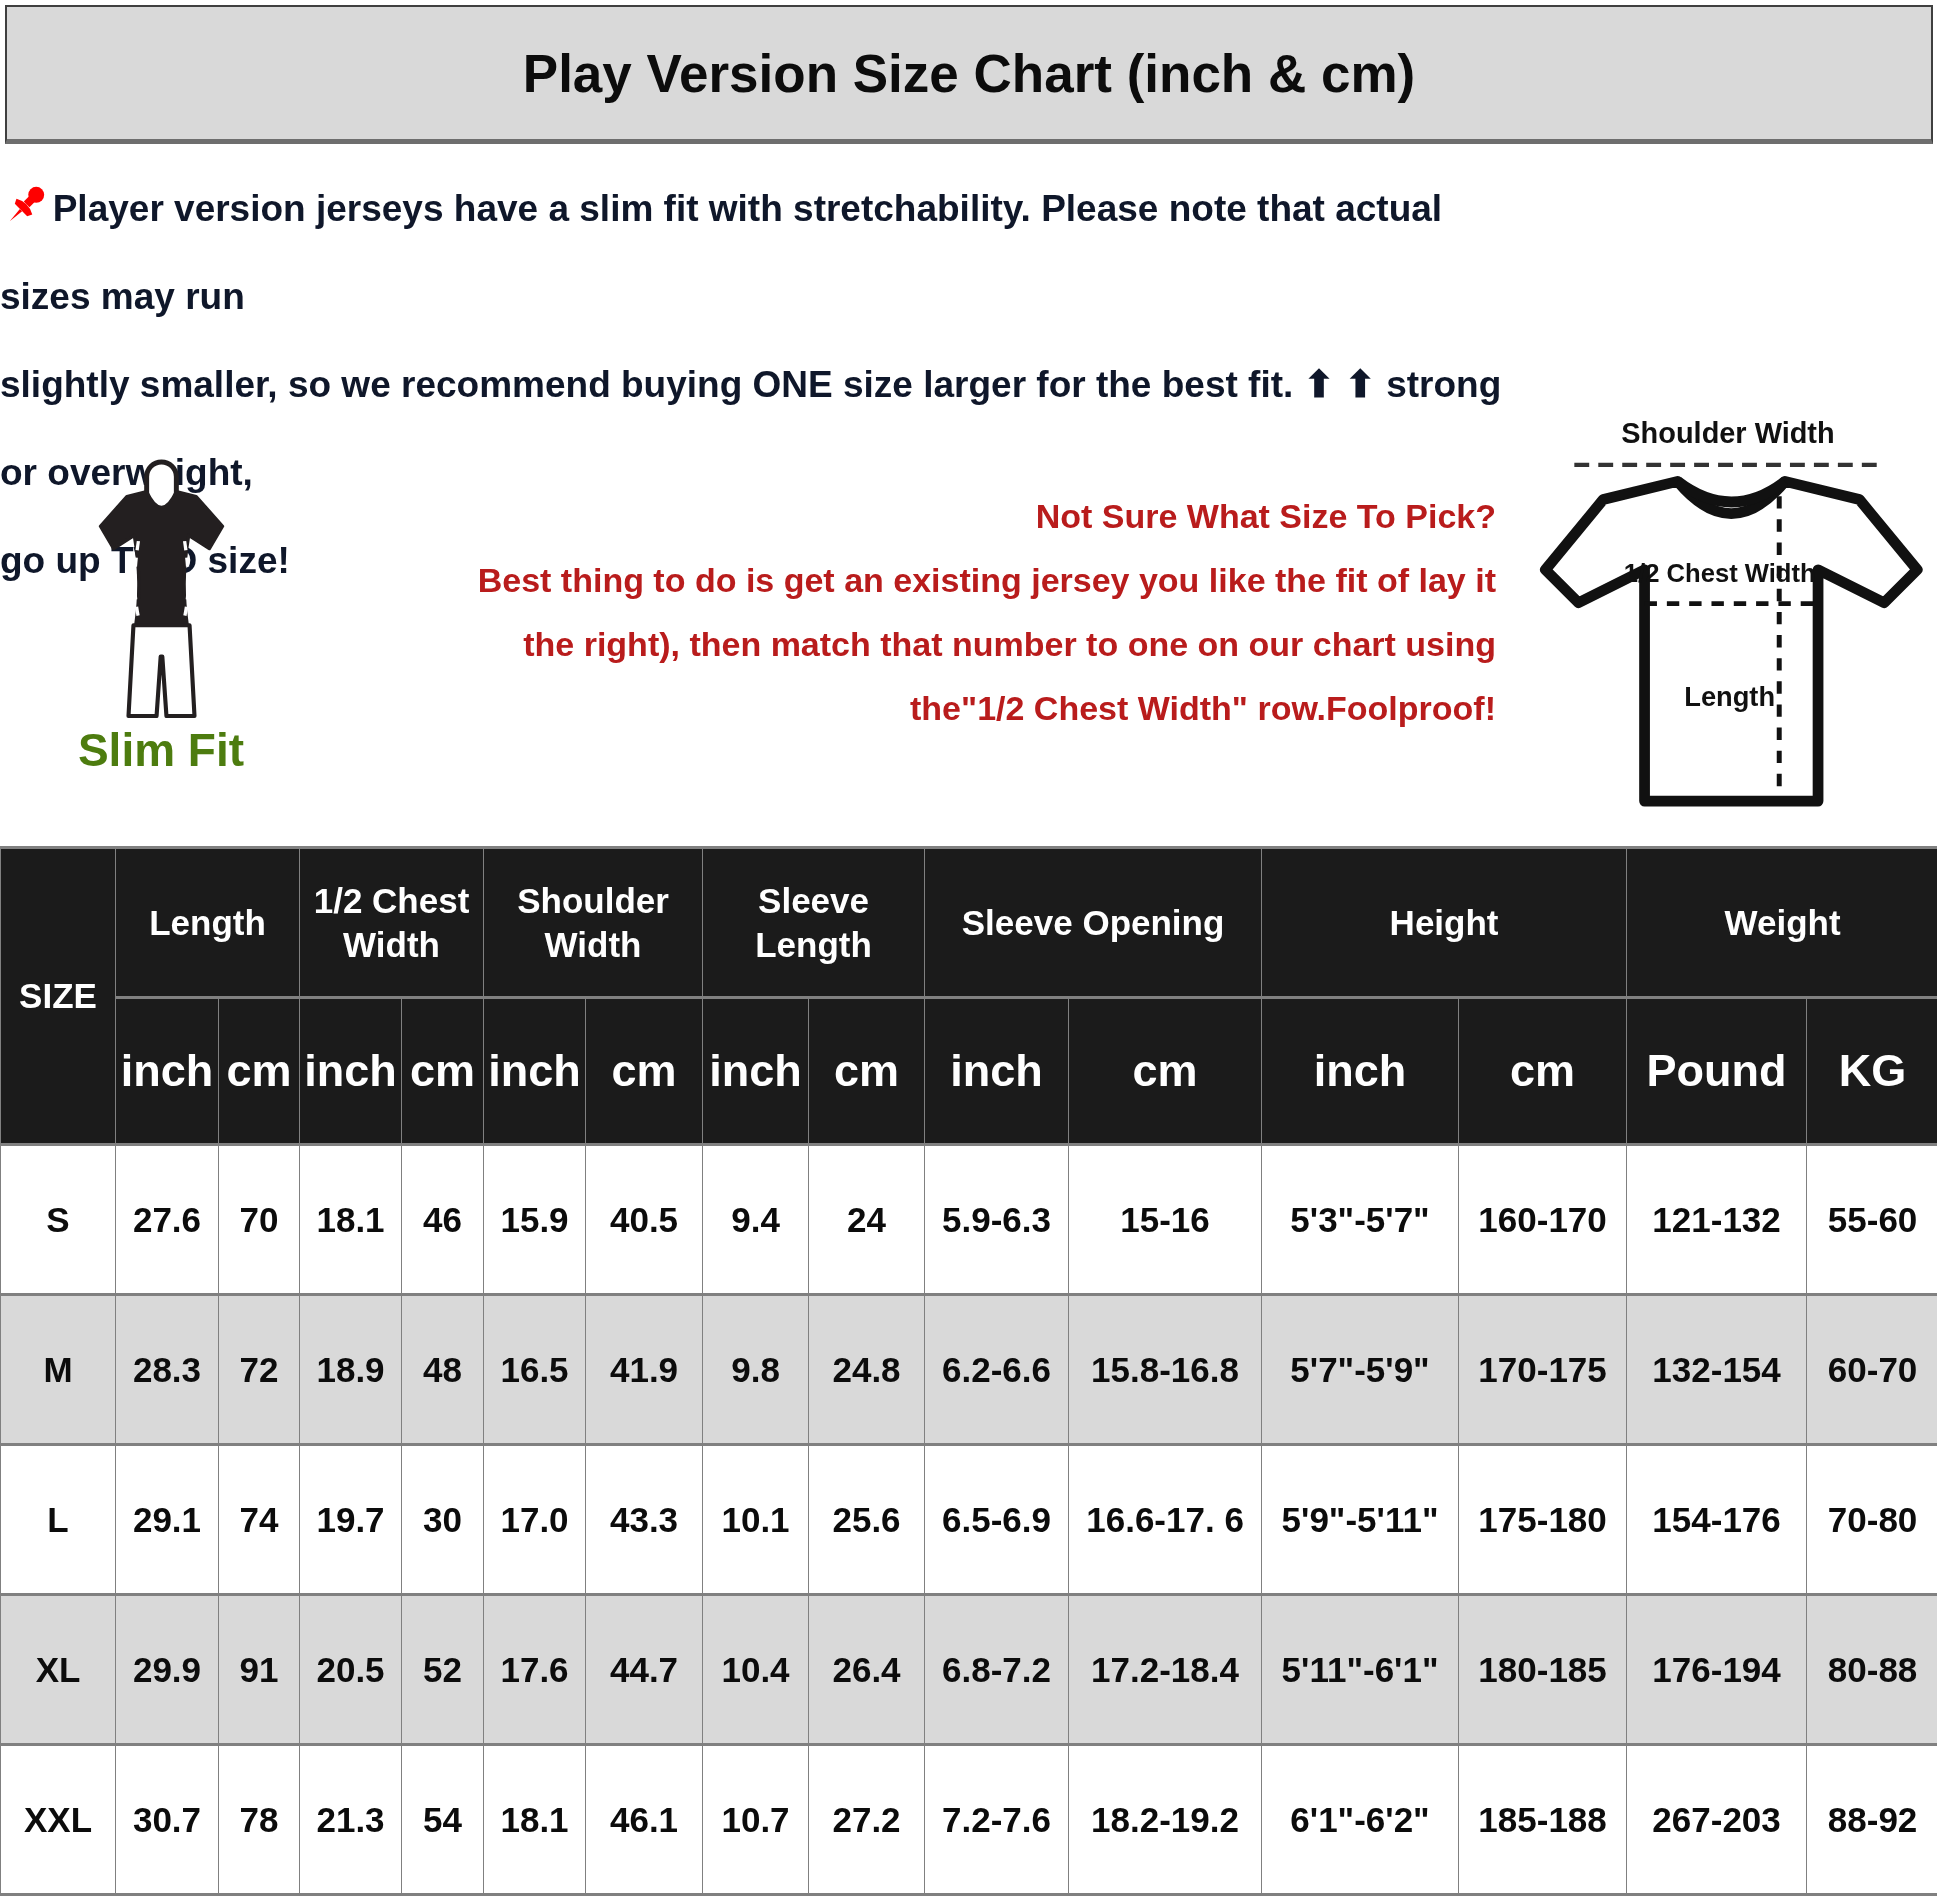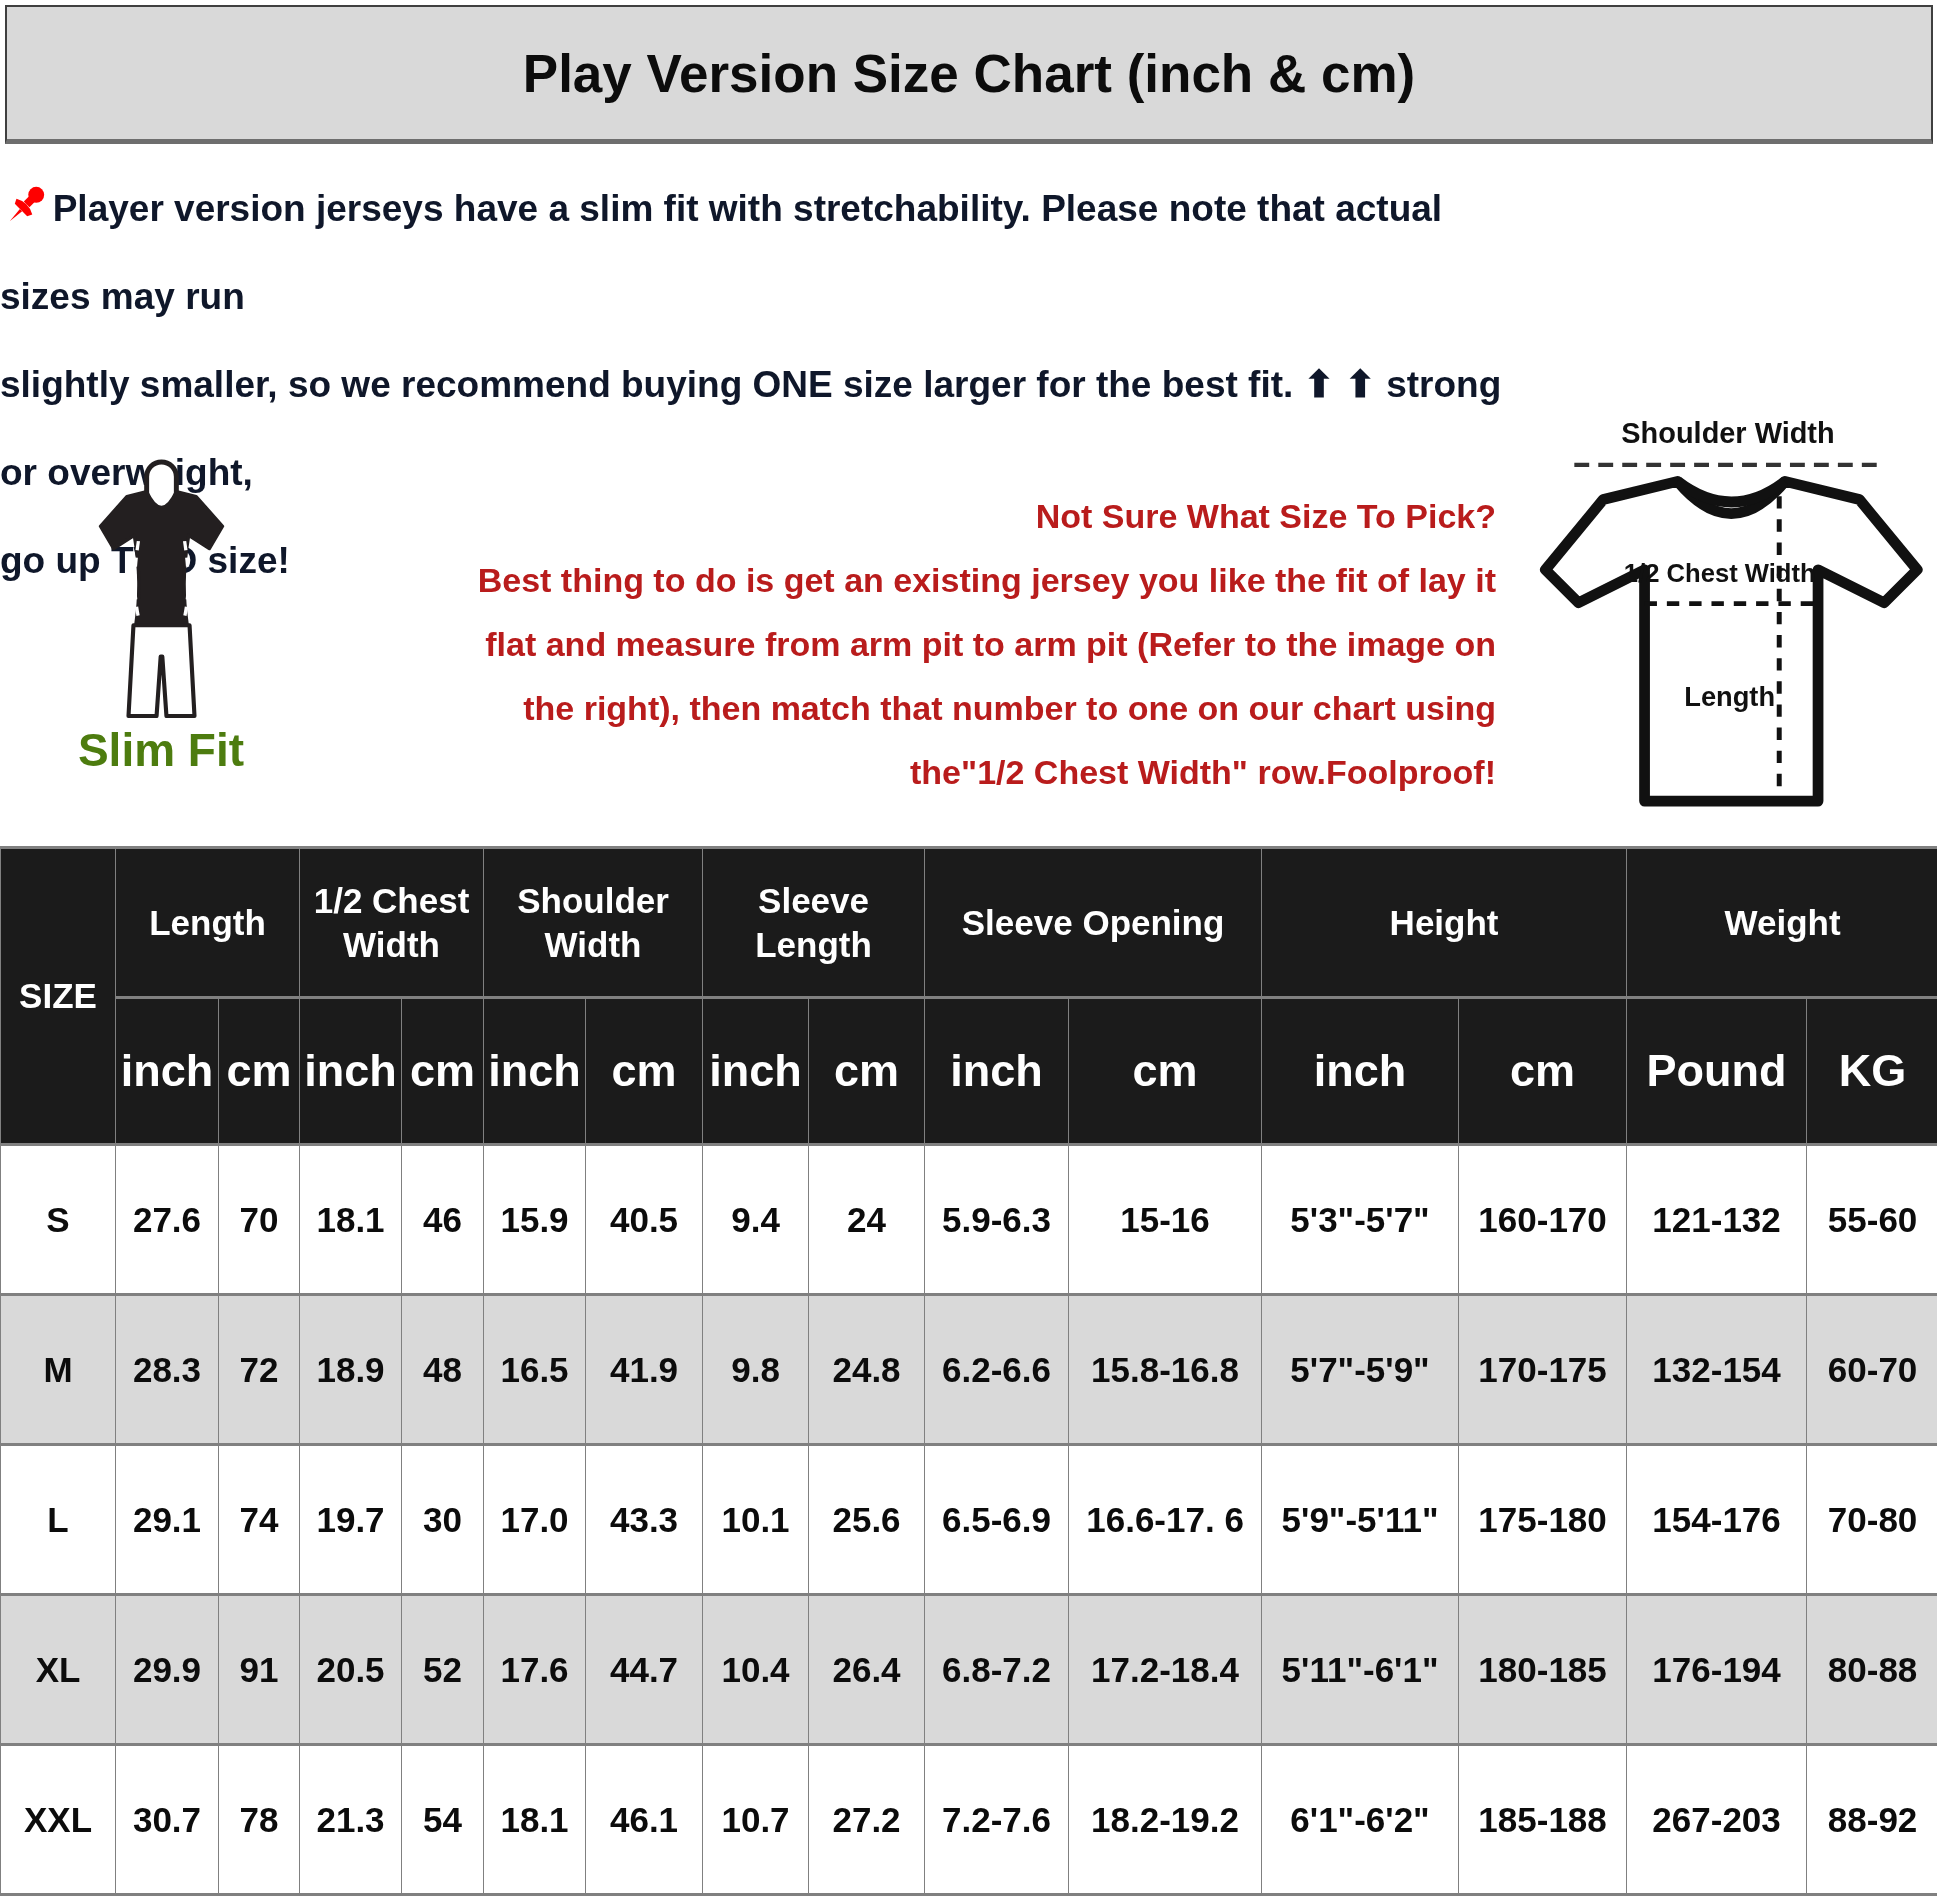--- a/index.html
+++ b/index.html
@@ -82,21 +82,20 @@
 
         <path d="M66,212 L60,322 L94,322 L99,250 L101,250 L106,322 L140,322 L134,212 Z" fill="#ffffff" stroke="#231f20" stroke-width="5" stroke-linejoin="round"></path>
       </svg>
     </span>
     <div class="slim-label">Slim Fit</div>
   </div>
 
   <div class="size-help">
     <div>Not Sure What Size To Pick?</div>
     <div>Best thing to do is get an existing jersey you like the fit of lay it</div>
-    <div>flat and measure from arm pit to arm pit (Refer to the image on</div>
     <div>the right), then match that number to one on our chart using</div>
     <div>the"1/2 Chest Width" row.Foolproof!</div>
   </div>
 
   <div class="tee-diagram">
     <svg viewBox="0 0 496 512" width="410" height="423">
       <text x="248" y="44" font-size="35" font-weight="bold" text-anchor="middle" fill="#111">Shoulder Width</text>
       <line x1="62" y1="70" x2="438" y2="70" stroke="#333" stroke-width="5" stroke-dasharray="18 11"></line>
 
       <path d="M187,90 L97,112 L27,197 L67,237 L147,197 L147,477 L357,477 L357,197 L437,237 L477,197 L407,112 L317,90

